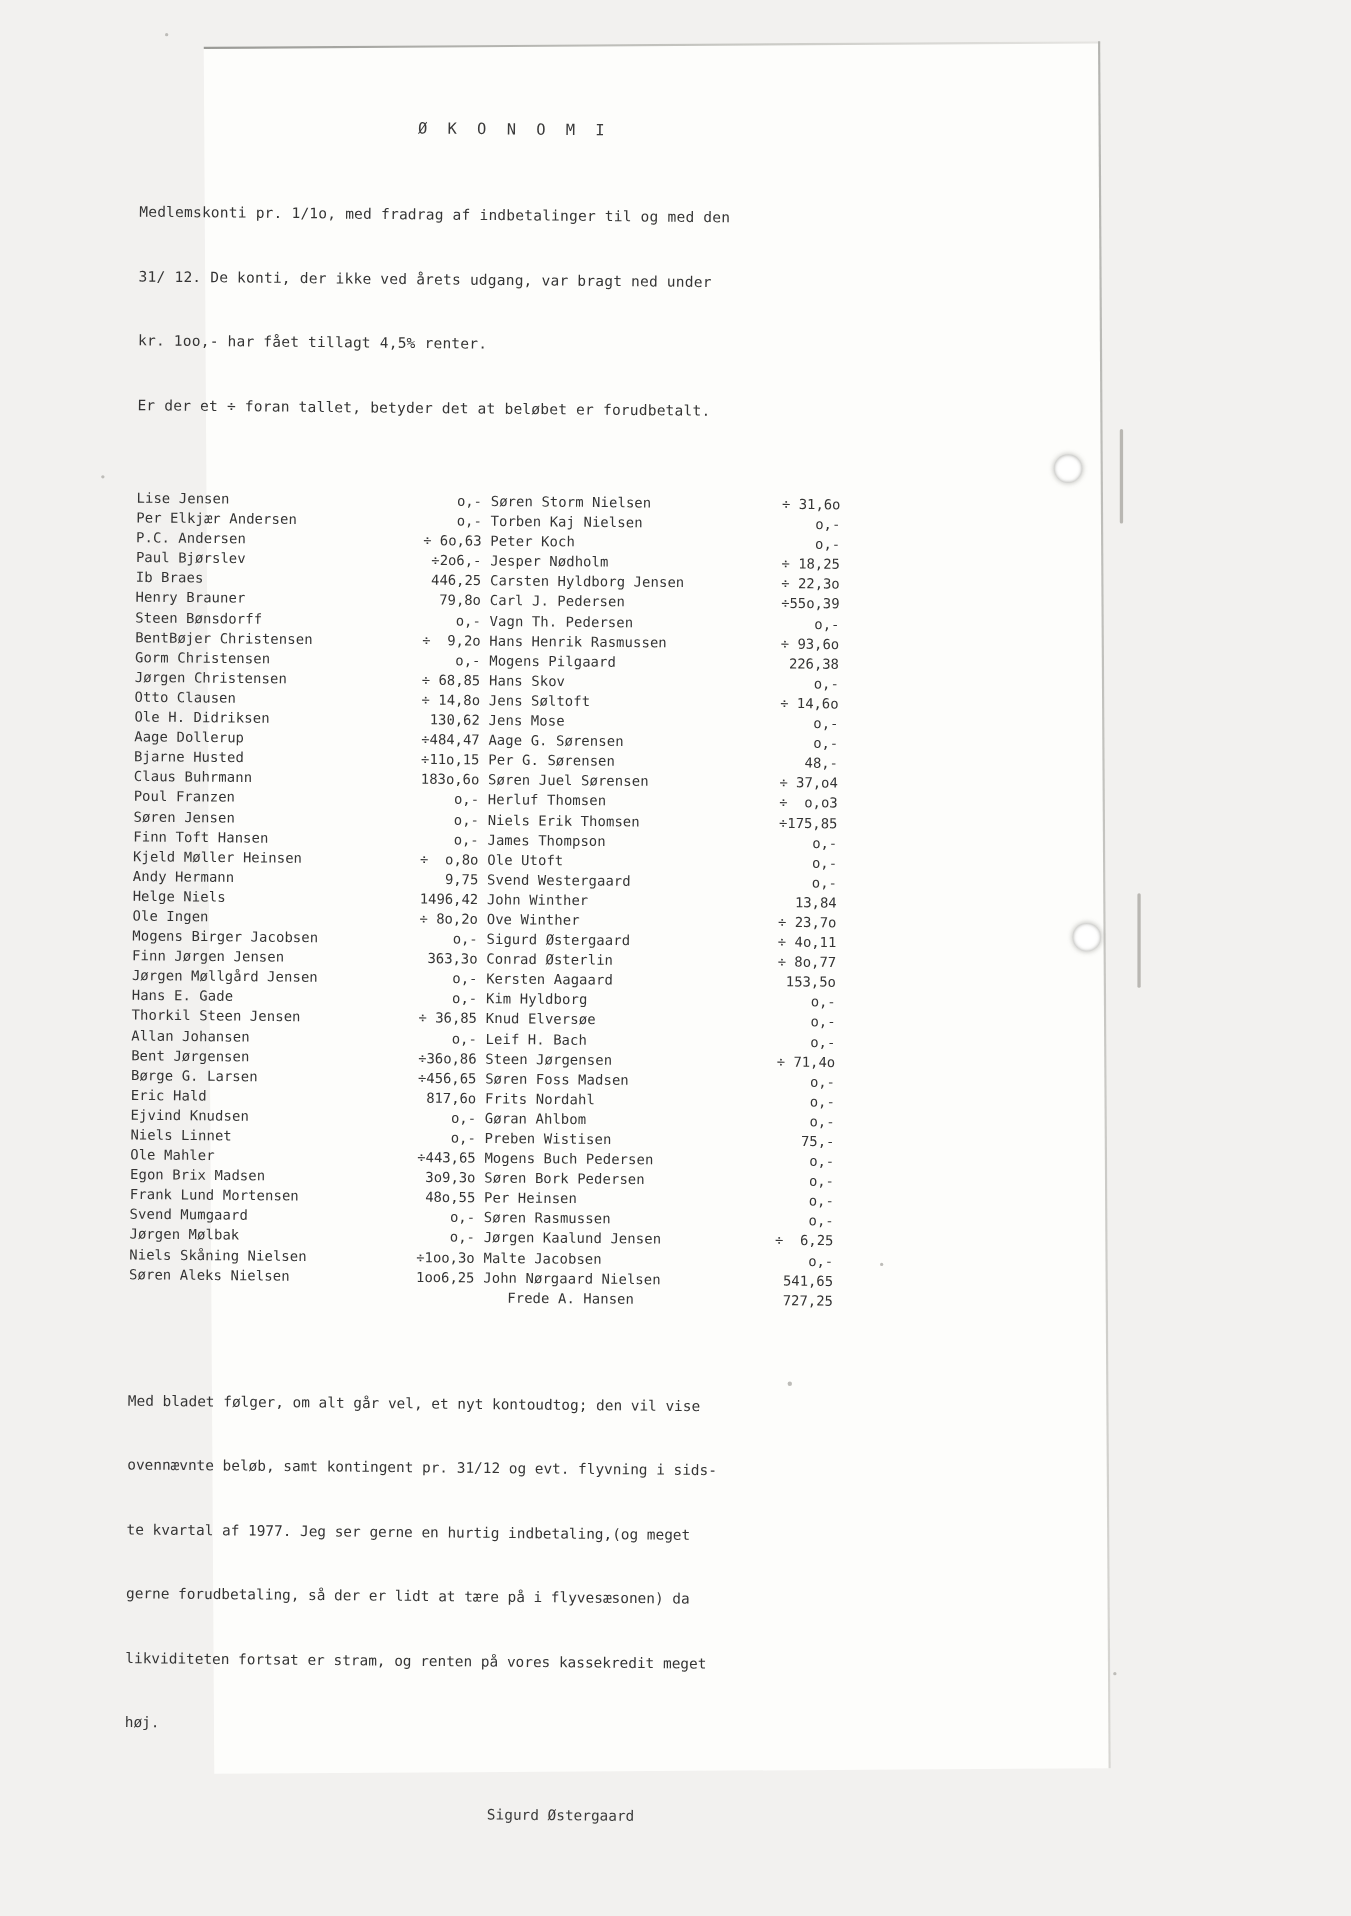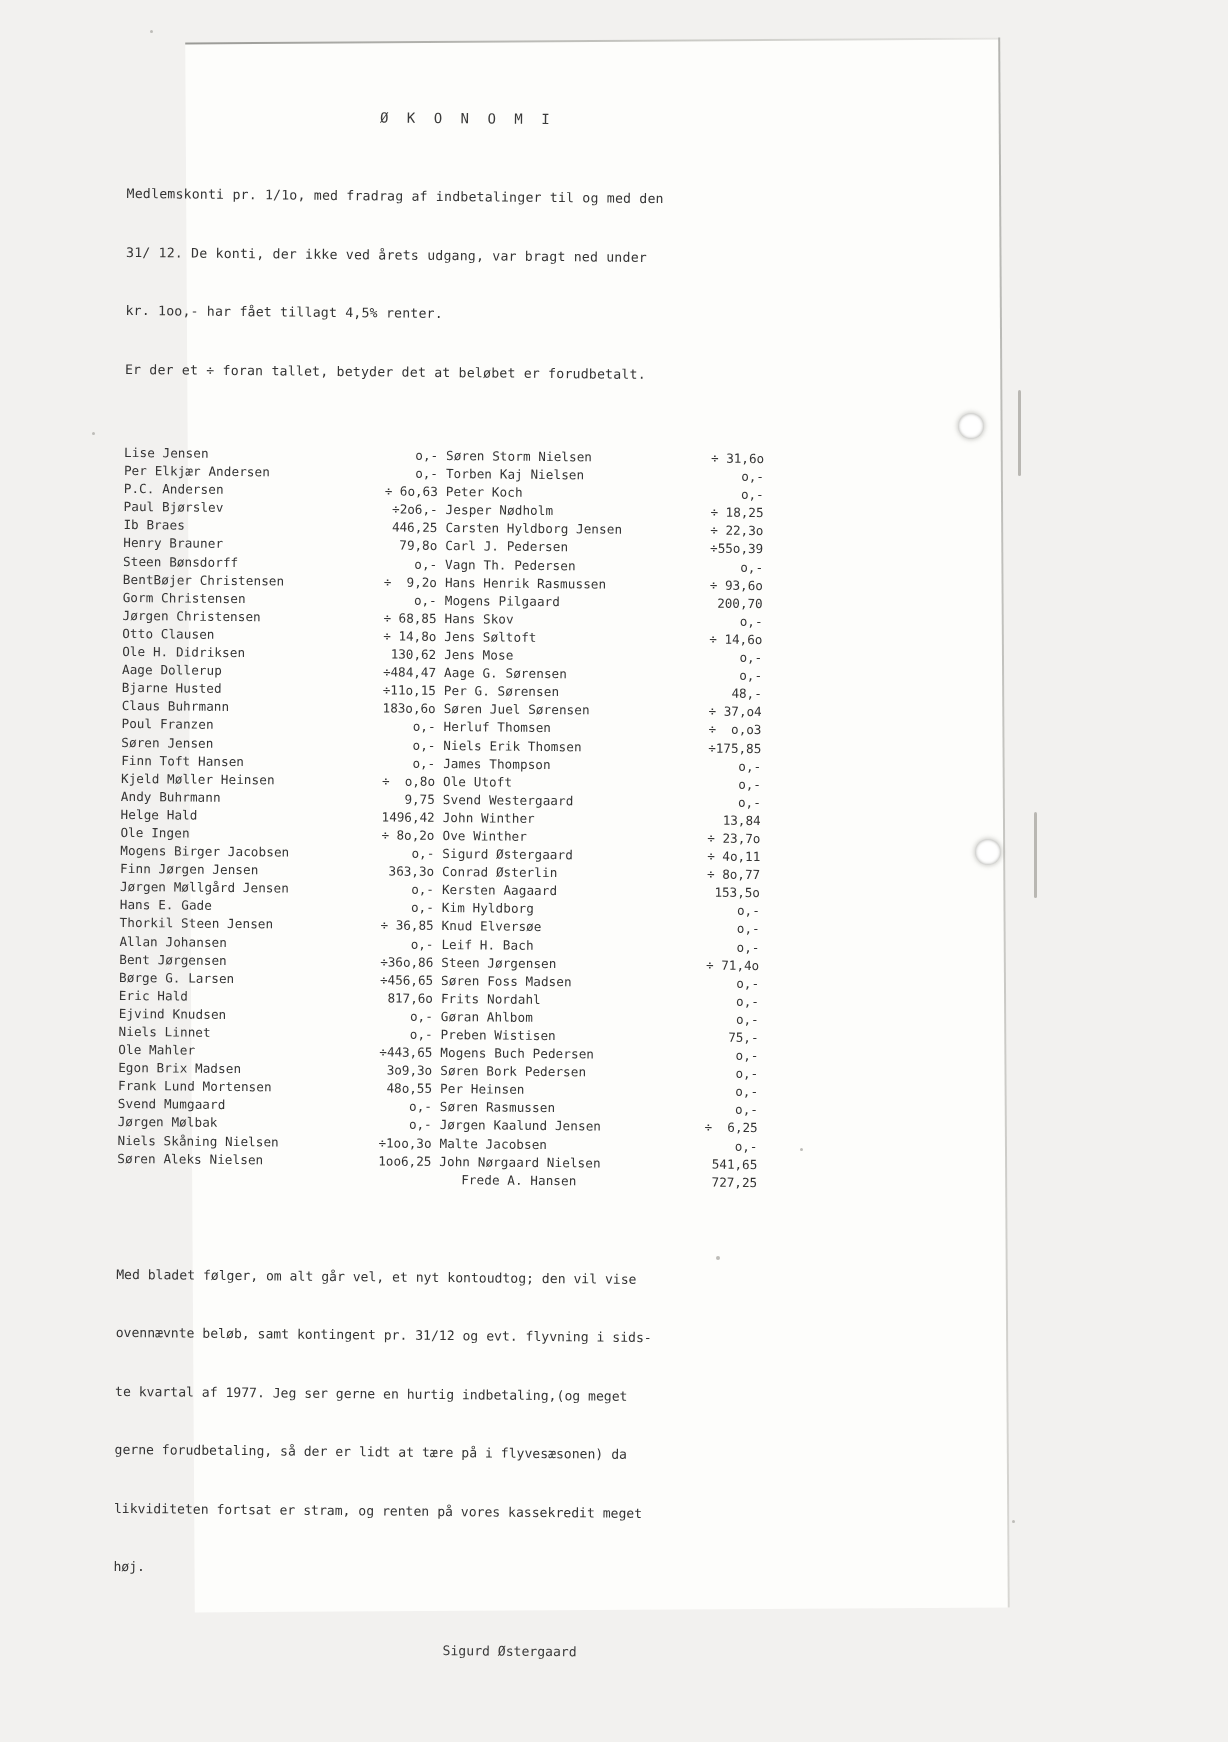--- a/index.html
+++ b/index.html
@@ -185,22 +185,22 @@
       <div class="entry"><span class="nm">Jørgen Christensen</span><span class="amt">÷ 68,85</span></div>
       <div class="entry"><span class="nm">Otto Clausen</span><span class="amt">÷ 14,8o</span></div>
       <div class="entry"><span class="nm">Ole H. Didriksen</span><span class="amt">130,62</span></div>
       <div class="entry"><span class="nm">Aage Dollerup</span><span class="amt">÷484,47</span></div>
       <div class="entry"><span class="nm">Bjarne Husted</span><span class="amt">÷11o,15</span></div>
       <div class="entry"><span class="nm">Claus Buhrmann</span><span class="amt">183o,6o</span></div>
       <div class="entry"><span class="nm">Poul Franzen</span><span class="amt">o,-</span></div>
       <div class="entry"><span class="nm">Søren Jensen</span><span class="amt">o,-</span></div>
       <div class="entry"><span class="nm">Finn Toft Hansen</span><span class="amt">o,-</span></div>
       <div class="entry"><span class="nm">Kjeld Møller Heinsen</span><span class="amt">÷  o,8o</span></div>
-      <div class="entry"><span class="nm">Andy Buhrmann</span><span class="amt">9,75</span></div>
-      <div class="entry"><span class="nm">Helge Hald</span><span class="amt">1496,42</span></div>
+      <div class="entry"><span class="nm">Andy Hermann</span><span class="amt">9,75</span></div>
+      <div class="entry"><span class="nm">Helge Niels</span><span class="amt">1496,42</span></div>
       <div class="entry"><span class="nm">Ole Ingen</span><span class="amt">÷ 8o,2o</span></div>
       <div class="entry"><span class="nm">Mogens Birger Jacobsen</span><span class="amt">o,-</span></div>
       <div class="entry"><span class="nm">Finn Jørgen Jensen</span><span class="amt">363,3o</span></div>
       <div class="entry"><span class="nm">Jørgen Møllgård Jensen</span><span class="amt">o,-</span></div>
       <div class="entry"><span class="nm">Hans E. Gade</span><span class="amt">o,-</span></div>
       <div class="entry"><span class="nm">Thorkil Steen Jensen</span><span class="amt">÷ 36,85</span></div>
       <div class="entry"><span class="nm">Allan Johansen</span><span class="amt">o,-</span></div>
       <div class="entry"><span class="nm">Bent Jørgensen</span><span class="amt">÷36o,86</span></div>
       <div class="entry"><span class="nm">Børge G. Larsen</span><span class="amt">÷456,65</span></div>
       <div class="entry"><span class="nm">Eric Hald</span><span class="amt">817,6o</span></div>
@@ -217,21 +217,21 @@
 
     <div class="ledger-col" id="col-right">
       <div class="entry"><span class="nm">Søren Storm Nielsen</span><span class="amt">÷ 31,6o</span></div>
       <div class="entry"><span class="nm">Torben Kaj Nielsen</span><span class="amt">o,-</span></div>
       <div class="entry"><span class="nm">Peter Koch</span><span class="amt">o,-</span></div>
       <div class="entry"><span class="nm">Jesper Nødholm</span><span class="amt">÷ 18,25</span></div>
       <div class="entry"><span class="nm">Carsten Hyldborg Jensen</span><span class="amt">÷ 22,3o</span></div>
       <div class="entry"><span class="nm">Carl J. Pedersen</span><span class="amt">÷55o,39</span></div>
       <div class="entry"><span class="nm">Vagn Th. Pedersen</span><span class="amt">o,-</span></div>
       <div class="entry"><span class="nm">Hans Henrik Rasmussen</span><span class="amt">÷ 93,6o</span></div>
-      <div class="entry"><span class="nm">Mogens Pilgaard</span><span class="amt">200,70</span></div>
+      <div class="entry"><span class="nm">Mogens Pilgaard</span><span class="amt">226,38</span></div>
       <div class="entry"><span class="nm">Hans Skov</span><span class="amt">o,-</span></div>
       <div class="entry"><span class="nm">Jens Søltoft</span><span class="amt">÷ 14,6o</span></div>
       <div class="entry"><span class="nm">Jens Mose</span><span class="amt">o,-</span></div>
       <div class="entry"><span class="nm">Aage G. Sørensen</span><span class="amt">o,-</span></div>
       <div class="entry"><span class="nm">Per G. Sørensen</span><span class="amt">48,-</span></div>
       <div class="entry"><span class="nm">Søren Juel Sørensen</span><span class="amt">÷ 37,o4</span></div>
       <div class="entry"><span class="nm">Herluf Thomsen</span><span class="amt">÷  o,o3</span></div>
       <div class="entry"><span class="nm">Niels Erik Thomsen</span><span class="amt">÷175,85</span></div>
       <div class="entry"><span class="nm">James Thompson</span><span class="amt">o,-</span></div>
       <div class="entry"><span class="nm">Ole Utoft</span><span class="amt">o,-</span></div>

